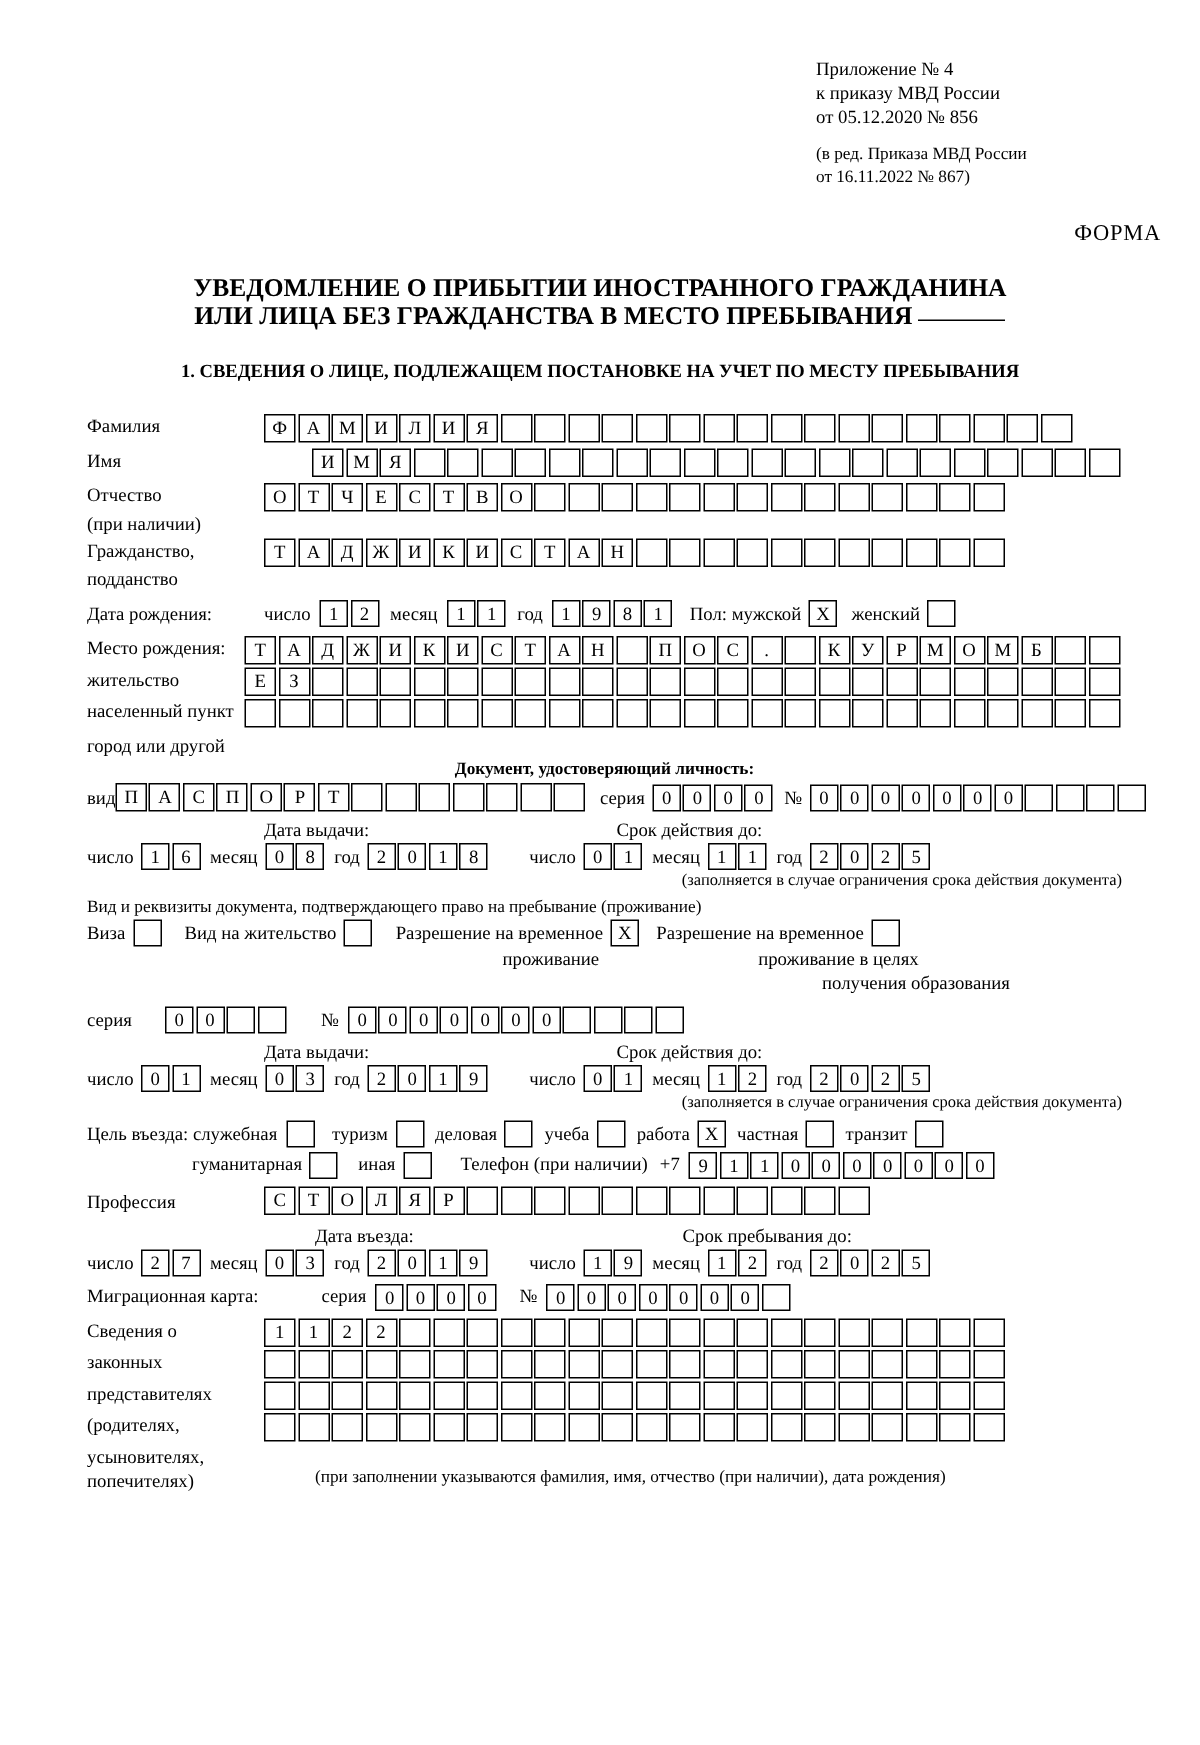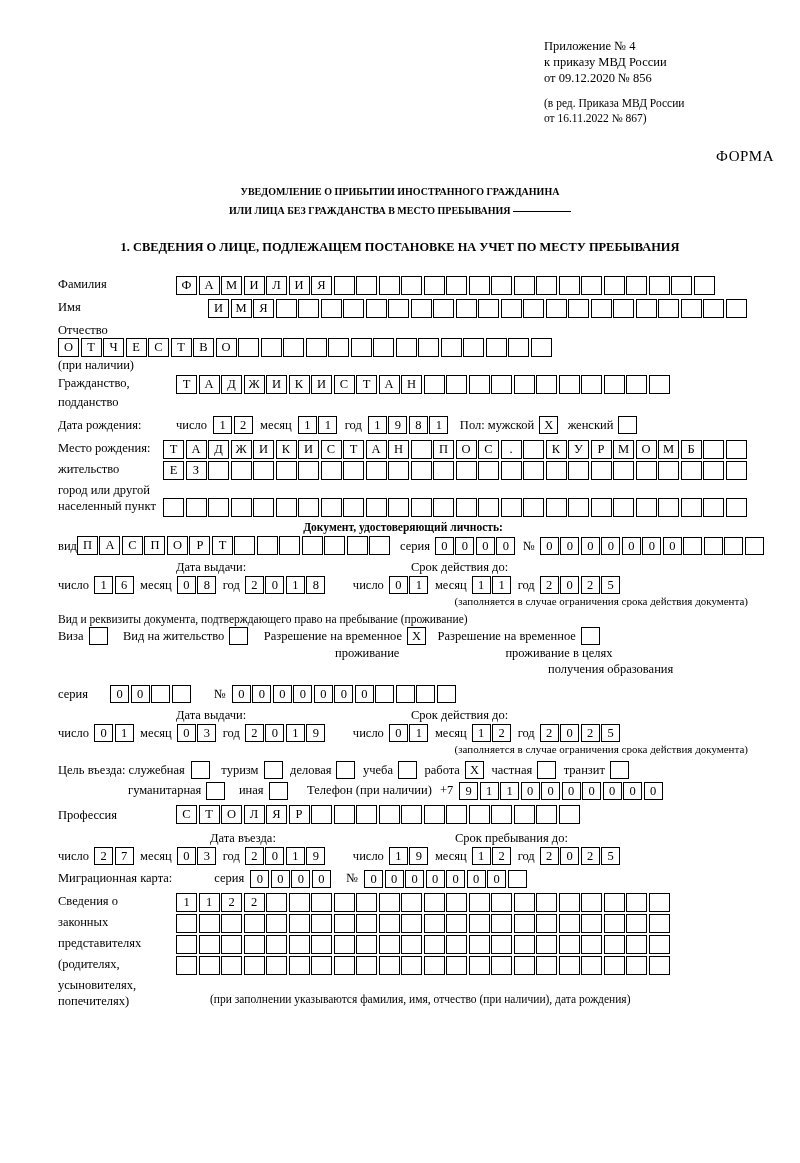--- a/index.html
+++ b/index.html
@@ -43,21 +43,21 @@
     font-size: 15px;
     letter-spacing: 0.5px;
   }
   .title {
     position: absolute;
     top: 182px;
     left: 0;
     width: 800px;
     text-align: center;
     font-weight: bold;
-    font-size: 10px;
+    font-size: 17px;
     line-height: 19px;
   }
   .title .ul {
     display: inline-block;
     width: 58px;
     border-bottom: 1px solid #000;
     vertical-align: 2px;
   }
   .section1 {
     position: absolute;
@@ -124,21 +124,21 @@
   .lbl-w1 { width: 118px; }
 </style>
 </head>
 <body>
 
 <div class="page">
 
   <div class="header-block">
     <div>Приложение № 4</div>
     <div>к приказу МВД России</div>
-    <div>от 09.12.2020 № 856</div>
+    <div>от 05.12.2020 № 856</div>
     <div class="grp2">
       <div>(в ред. Приказа МВД России</div>
       <div>от 16.11.2022 № 867)</div>
     </div>
   </div>
 
   <div class="forma">ФОРМА</div>
 
   <div class="title">
     <div>УВЕДОМЛЕНИЕ О ПРИБЫТИИ ИНОСТРАННОГО ГРАЖДАНИНА</div>
@@ -202,21 +202,21 @@
           <div class="cell"></div>
           <div class="cell"></div>
           <div class="cell"></div>
           <div class="cell"></div>
           <div class="cell"></div>
           <div class="cell"></div>
           <div class="cell"></div>
         </div>
     </div>
 
-    <div class="row" style="margin-bottom:0;flex-direction:column;">
+    <div class="row" style="margin-bottom:0;">
       <div class="label lbl-w1">Отчество</div>
       <div class="boxes" id="patronymic-boxes">
           <div class="cell">О</div>
           <div class="cell">Т</div>
           <div class="cell">Ч</div>
           <div class="cell">Е</div>
           <div class="cell">С</div>
           <div class="cell">Т</div>
           <div class="cell">В</div>
           <div class="cell">О</div>
@@ -355,23 +355,20 @@
           <div class="cell"></div>
           <div class="cell"></div>
           <div class="cell"></div>
           <div class="cell"></div>
           <div class="cell"></div>
           <div class="cell"></div>
           <div class="cell"></div>
           <div class="cell"></div>
         </div>
     </div>
-    <div class="row" style="margin-bottom:0;">
-      <div class="label lbl-w1">город или другой</div>
-    </div>
     <div class="row" style="margin-bottom:4px;">
       <div class="label lbl-w1">населенный пункт</div>
       <div class="boxes" id="bp-row3">
           <div class="cell"></div>
           <div class="cell"></div>
           <div class="cell"></div>
           <div class="cell"></div>
           <div class="cell"></div>
           <div class="cell"></div>
           <div class="cell"></div>
@@ -388,20 +385,23 @@
           <div class="cell"></div>
           <div class="cell"></div>
           <div class="cell"></div>
           <div class="cell"></div>
           <div class="cell"></div>
           <div class="cell"></div>
           <div class="cell"></div>
           <div class="cell"></div>
           <div class="cell"></div>
         </div>
+    </div>
+    <div class="row" style="margin-bottom:0;">
+      <div class="label lbl-w1">город или другой</div>
     </div>
 
     <div class="center-small" style="margin:2px 0 3px 0;">Документ, удостоверяющий личность:</div>
 
     <div class="row" style="margin-bottom:4px; align-items:center;">
       <div class="label" style="width:118px;">вид</div>
       <div class="boxes" id="id-type">
           <div class="cell">П</div>
           <div class="cell">А</div>
           <div class="cell">С</div>

